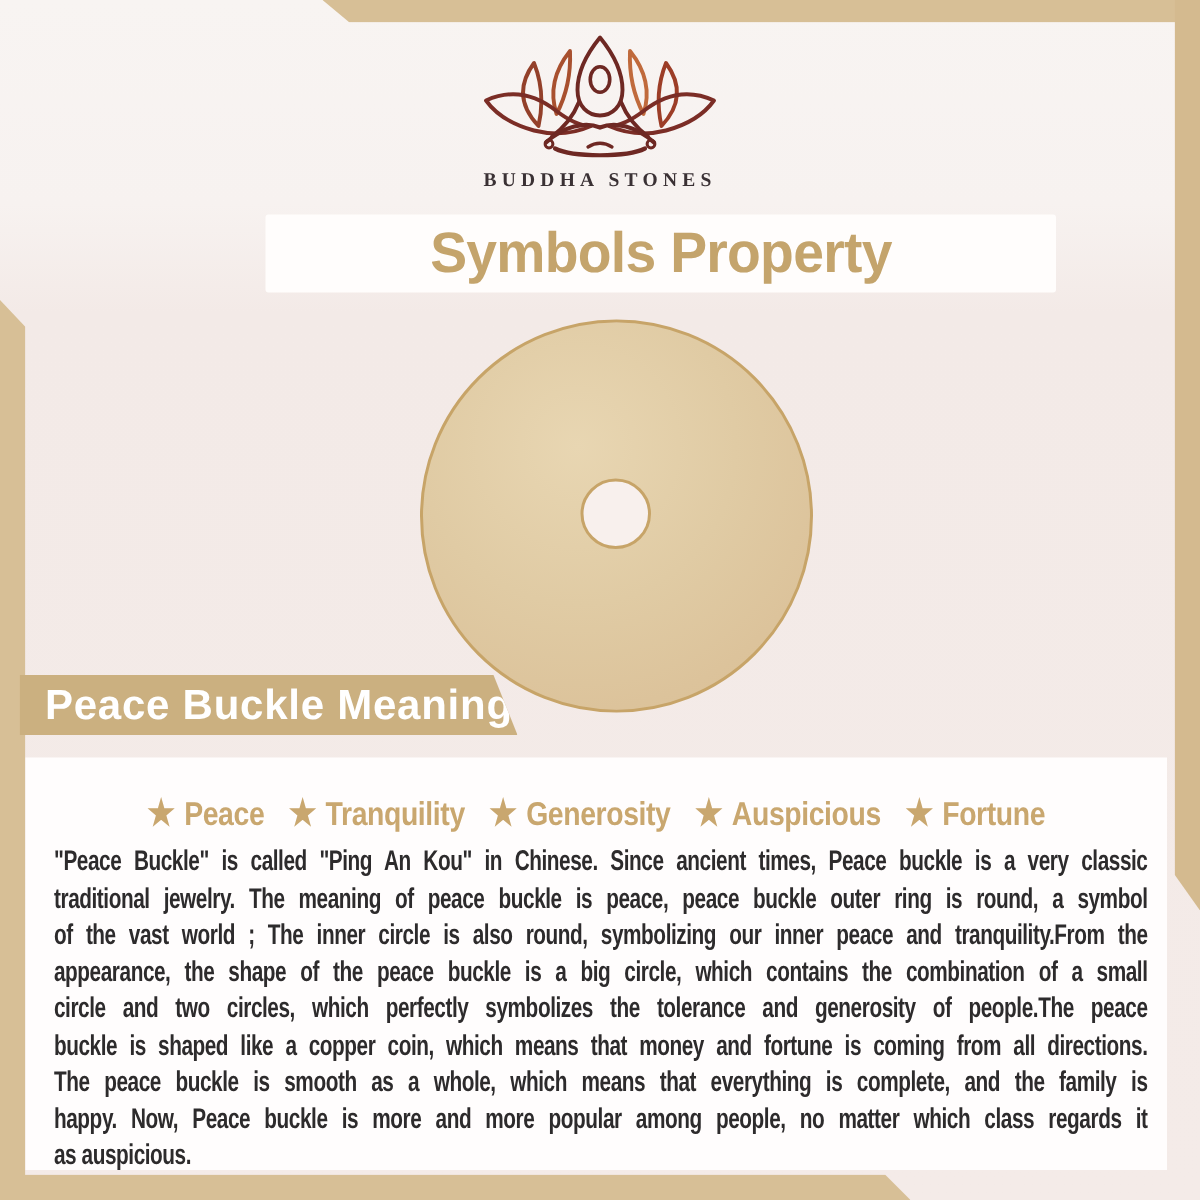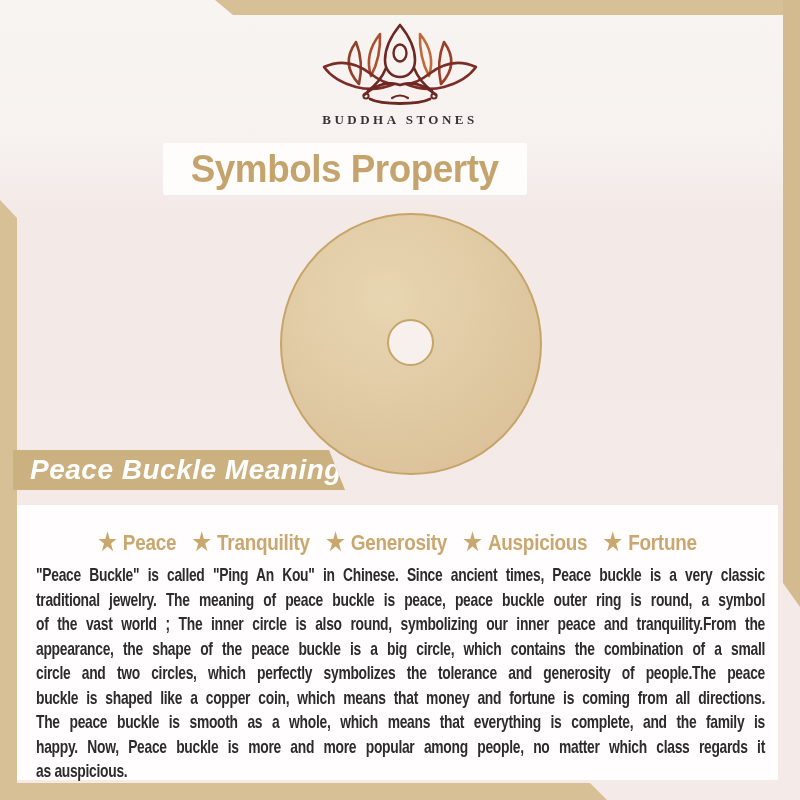--- a/index.html
+++ b/index.html
@@ -17,35 +17,35 @@
   .ribbon-left{left:0;top:200px;width:17px;height:600px;
     clip-path:polygon(0 0,17px 18px,17px 600px,0 600px);}
   .ribbon-bottom{left:0;top:783px;width:607px;height:17px;
     clip-path:polygon(0 0,590px 0,607px 17px,0 17px);}
   
   .logo-wrap{position:absolute;left:318px;top:22px;width:164px;height:88px;}
   .brand-name{position:absolute;left:0;top:112px;width:800px;text-align:center;
     font-family:"Liberation Serif",serif;font-size:13px;font-weight:600;
     letter-spacing:3.5px;color:#3a3134;}
   
-  .heading-band{position:absolute;left:163px;top:143px;width:364px;height:52px;
+  .heading-band{position:absolute;left:177px;top:143px;width:527px;height:52px;
     background:#fffdfc;border-radius:2px;display:flex;align-items:center;justify-content:center;text-align:center;}
   .page-title{font-size:38px;font-weight:bold;color:#c4a46c;
     transform:scaleX(0.97);white-space:nowrap;letter-spacing:-0.5px;}
   
   .buckle-outer{position:absolute;left:280px;top:213px;width:262px;height:262px;
     border-radius:50%;border:2px solid #c7a468;box-sizing:border-box;
     background:radial-gradient(circle at 40% 32%,#e8d6b2 0%,#e0cba4 45%,#dcc39b 75%,#d9bf95 100%);}
   .buckle-hole{position:absolute;left:387px;top:319px;width:47px;height:47px;
     border-radius:50%;border:2px solid #c7a468;box-sizing:border-box;background:#f8f0ed;}
   
   .section-banner{position:absolute;left:13px;top:450px;width:332px;height:40px;
     background:#cbb080;clip-path:polygon(0 0,316px 0,332px 40px,0 40px);}
   .banner-label{padding-left:17px;line-height:40px;font-size:28px;font-weight:bold;
-    color:#ffffff;letter-spacing:0.5px;white-space:nowrap;font-style:italic;}
+    color:#ffffff;letter-spacing:0.5px;white-space:nowrap;}
   
   .content-panel{position:absolute;left:17px;top:505px;width:761px;height:275px;
     background:#fffdfd;}
   .star-row{position:absolute;left:0;top:23px;width:761px;display:flex;
     justify-content:center;align-items:baseline;gap:19px;color:#c9a76f;
     font-weight:bold;transform:scaleX(0.86);transform-origin:50% 50%;white-space:nowrap;}
   .star-item{display:flex;align-items:baseline;gap:7px;}
   .star-icon{font-size:24px;}
   .star-label{font-size:22px;letter-spacing:-0.3px;}
   .description{position:absolute;left:19px;top:58px;width:1000px;

